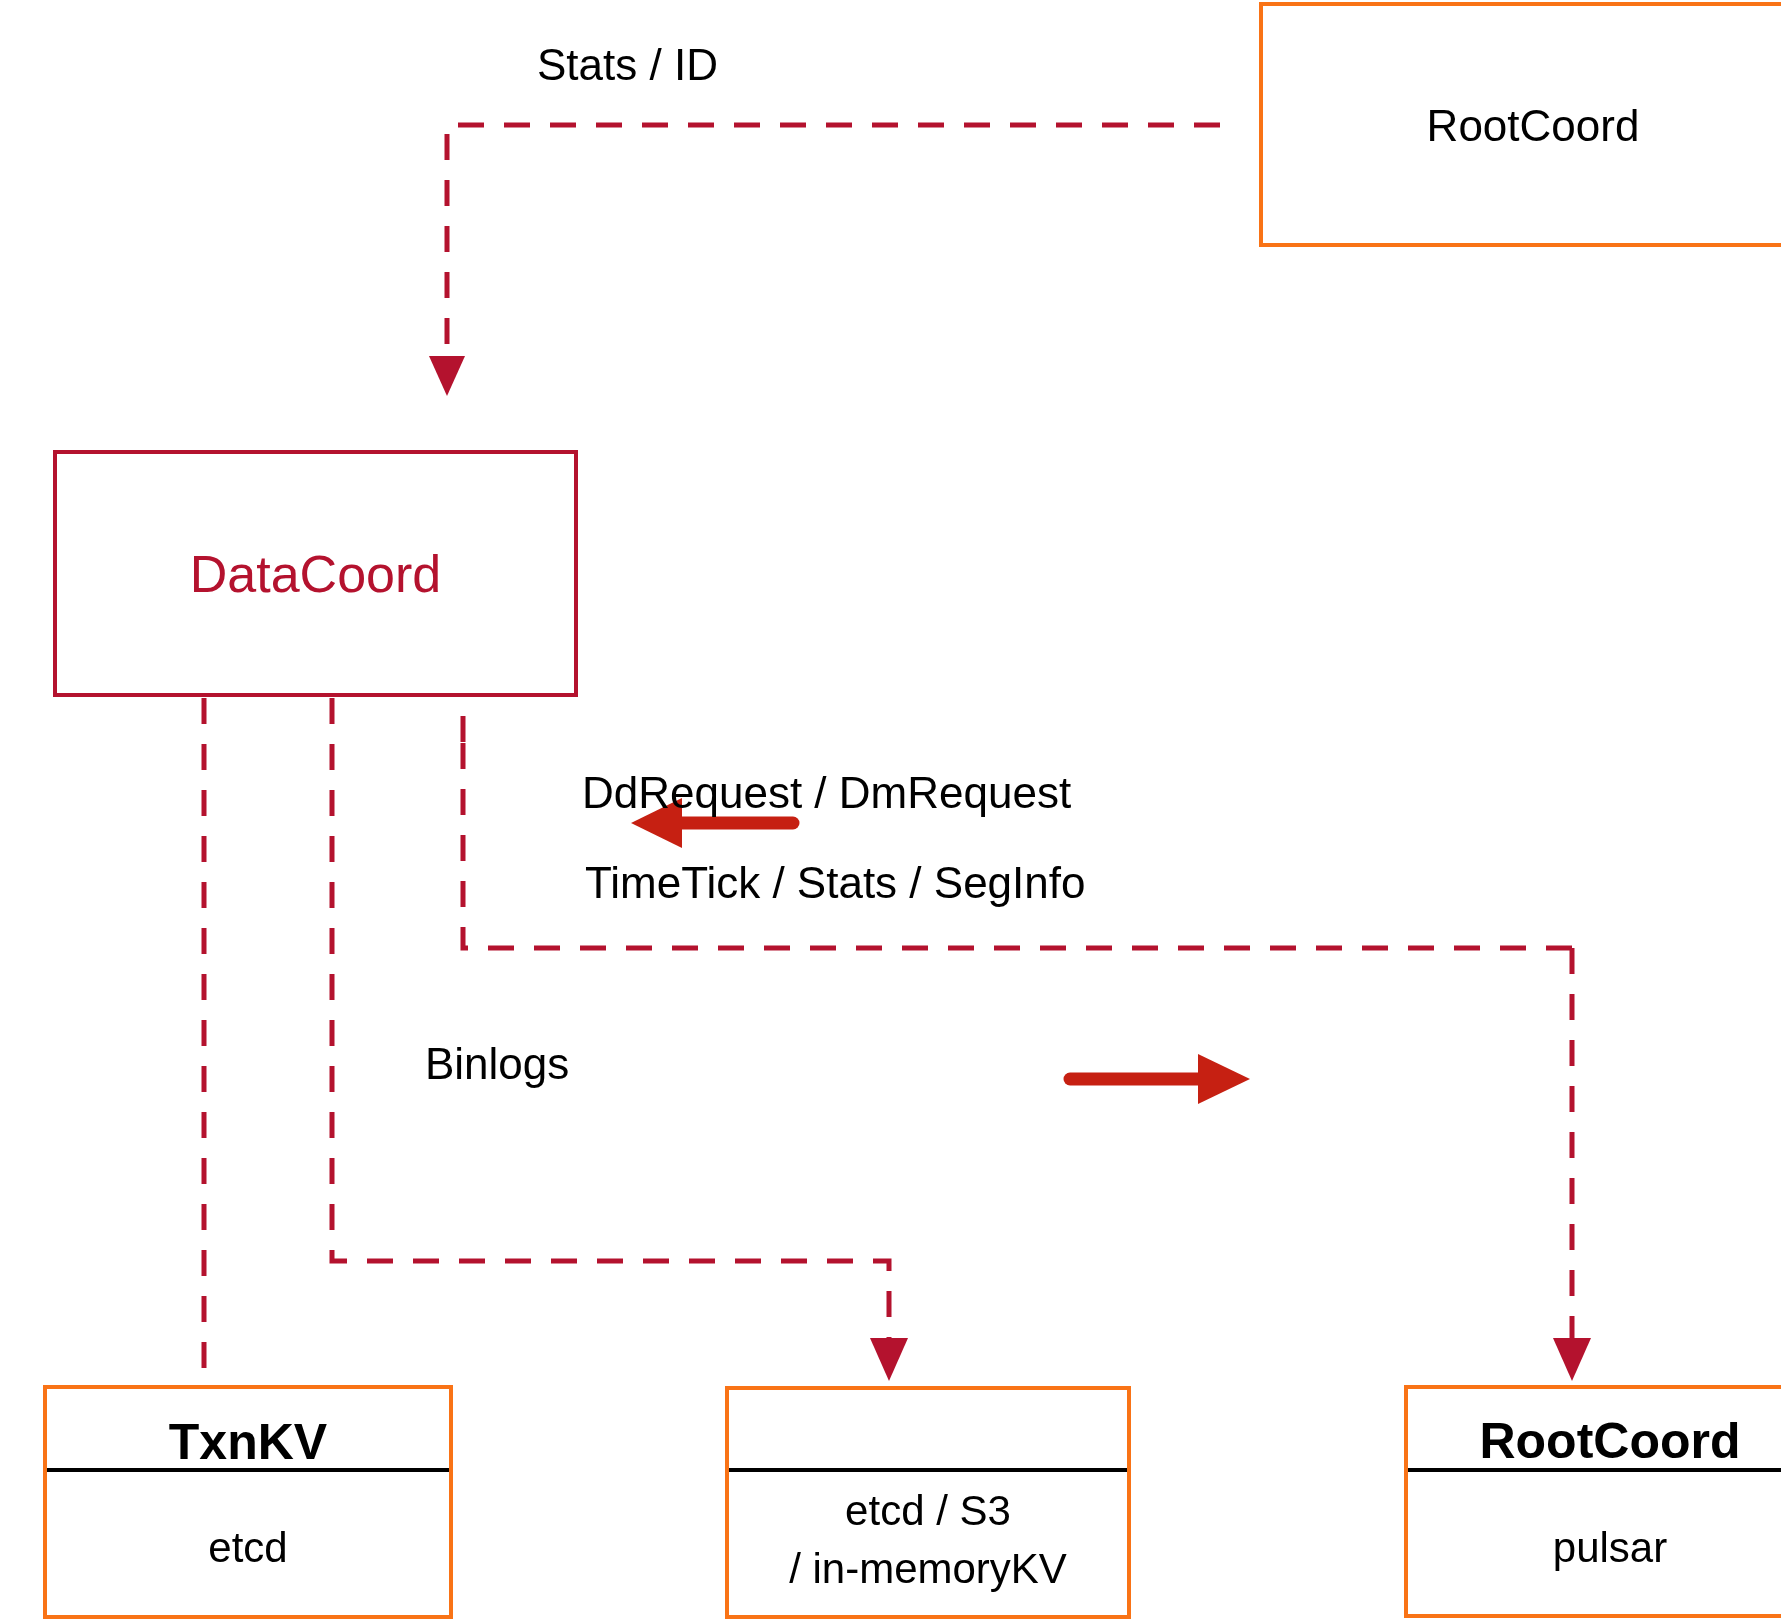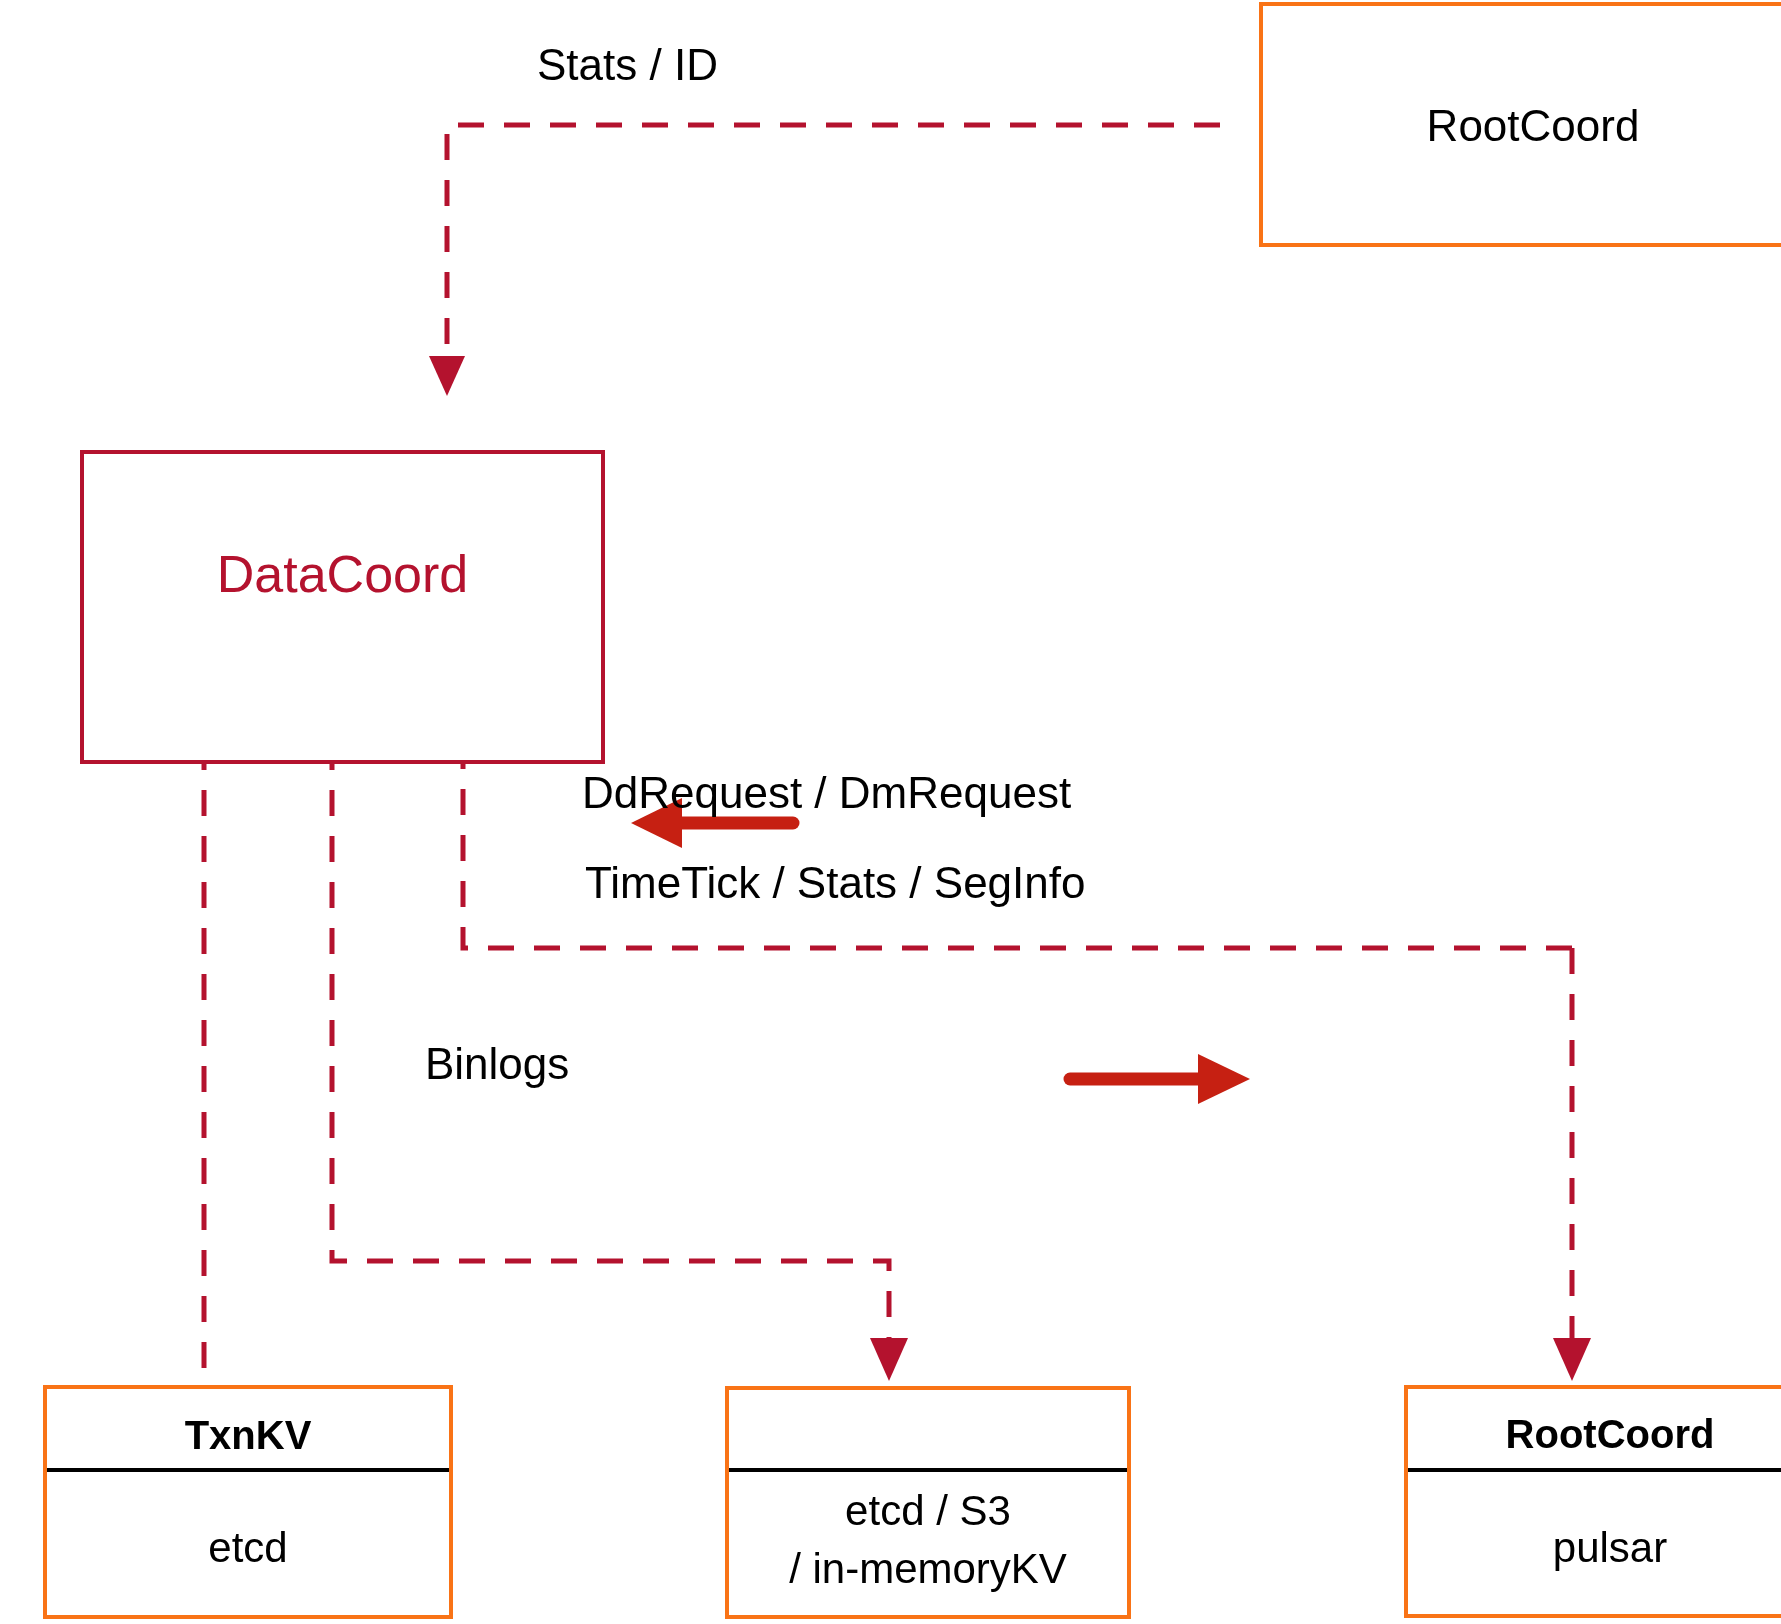--- a/index.html
+++ b/index.html
@@ -39,21 +39,21 @@
   }
   .node-title {
     position: absolute;
     left: 0;
     right: 0;
     text-align: center;
     color: #000000;
   }
   .node-title.bold {
     font-weight: bold;
-    font-size: 40px;
+    font-size: 50px;
     text-align: center;
   }
   .node-title.plain {
     font-weight: normal;
     font-size: 44px;
   }
   .node-title.redtext {
     color: #B4122E;
     font-weight: normal;
     font-size: 52px;
@@ -129,21 +129,21 @@
     <g>
       <line x1="1070" y1="1079" x2="1210" y2="1079" stroke="#C62012" stroke-width="13" stroke-linecap="round"></line>
       <path d="M1250,1079 L1198,1054 L1198,1104 Z" fill="#C62012"></path>
     </g>
   </svg>
 
   <div class="node-box black" style="left:1220px; top:2px; width:548px; height:245px;">
     <div class="node-title plain" style="top:95px;">RootCoord</div>
   </div>
 
-  <div class="node-box red" style="left:80px; top:450px; width:525px; height:314px;padding-left:10px;">
+  <div class="node-box red" style="left:53px; top:450px; width:525px; height:247px;padding-left:10px;">
     <div class="node-title redtext" style="top:90px;">DataCoord</div>
   </div>
 
   <div class="node-box black" style="left:4px; top:1385px; width:410px; height:234px;">
     <div class="node-title bold" style="top:24px;">TxnKV</div>
     <div class="node-divider" style="top:79px;"></div>
     <div class="node-sub" style="top:130px;">etcd</div>
   </div>
 
   <div class="node-box black" style="left:686px; top:1386px; width:406px; height:233px;">

